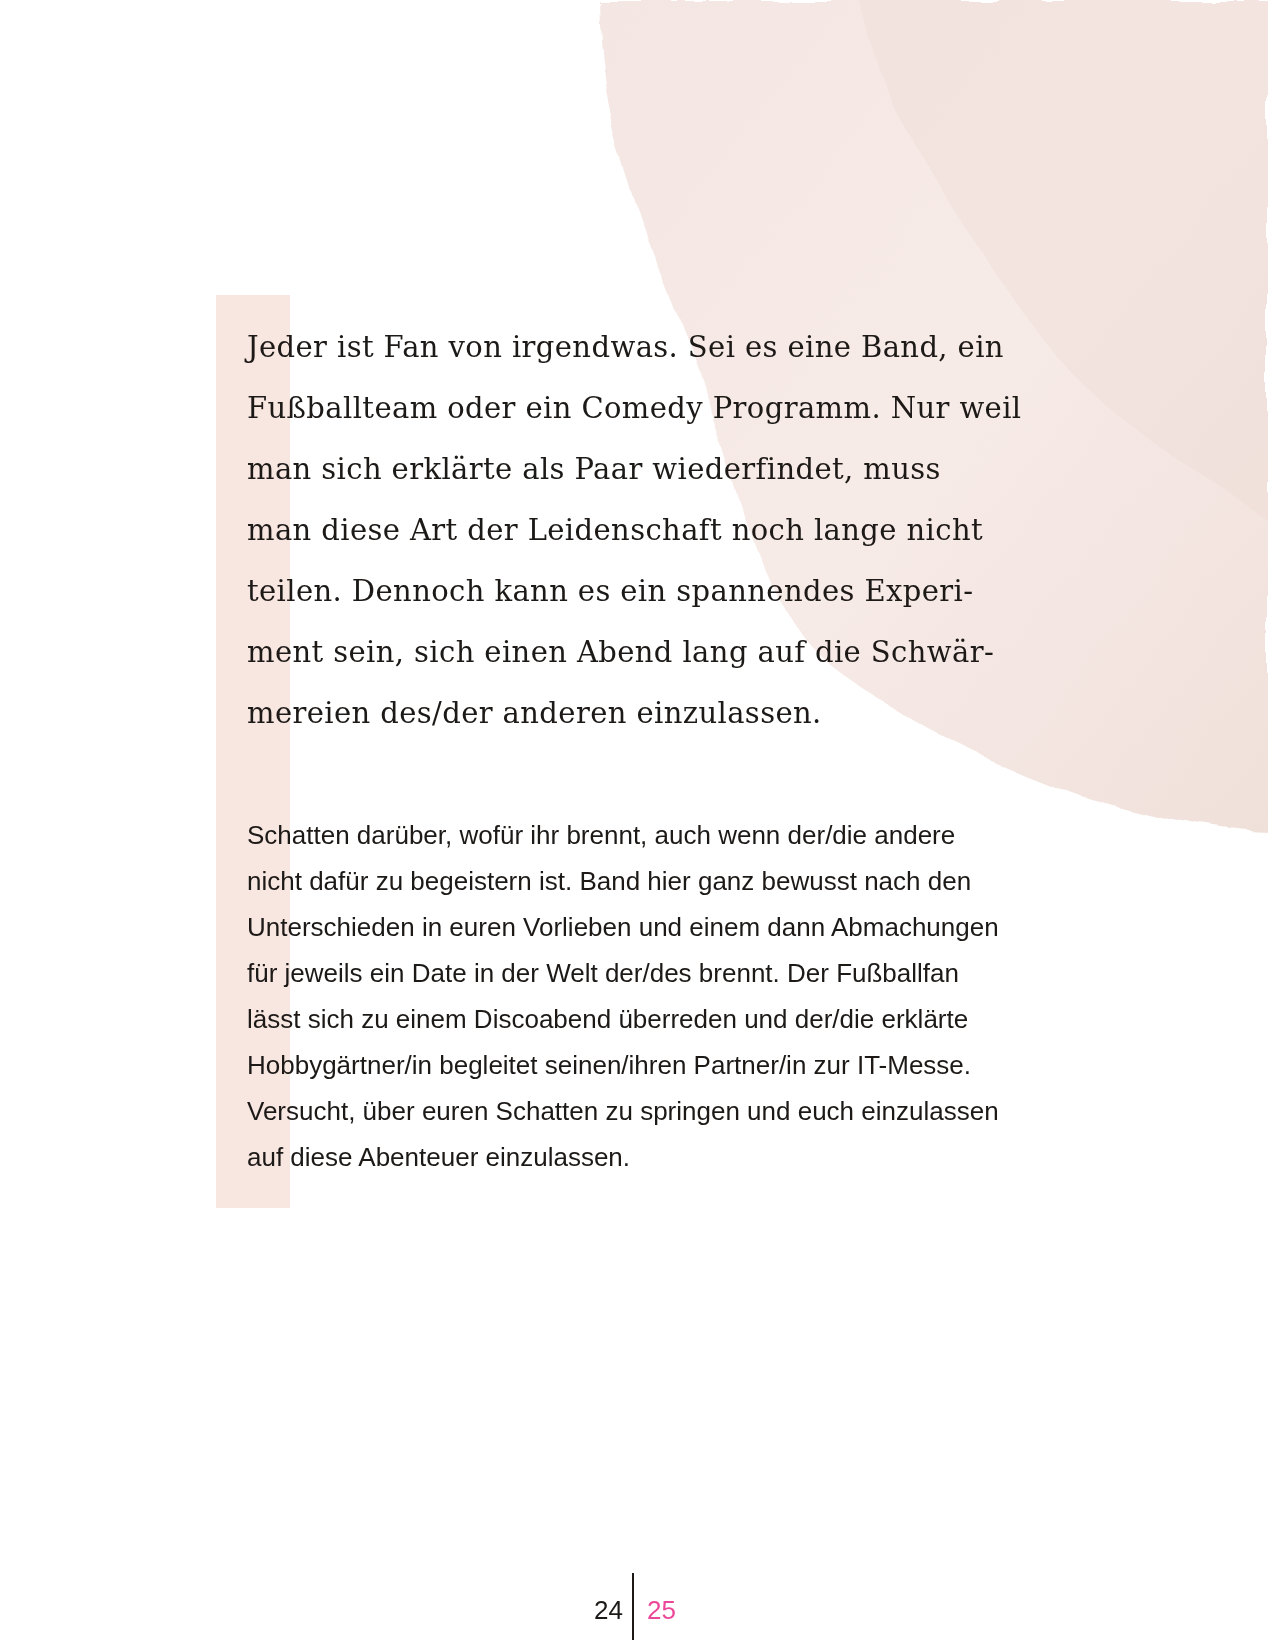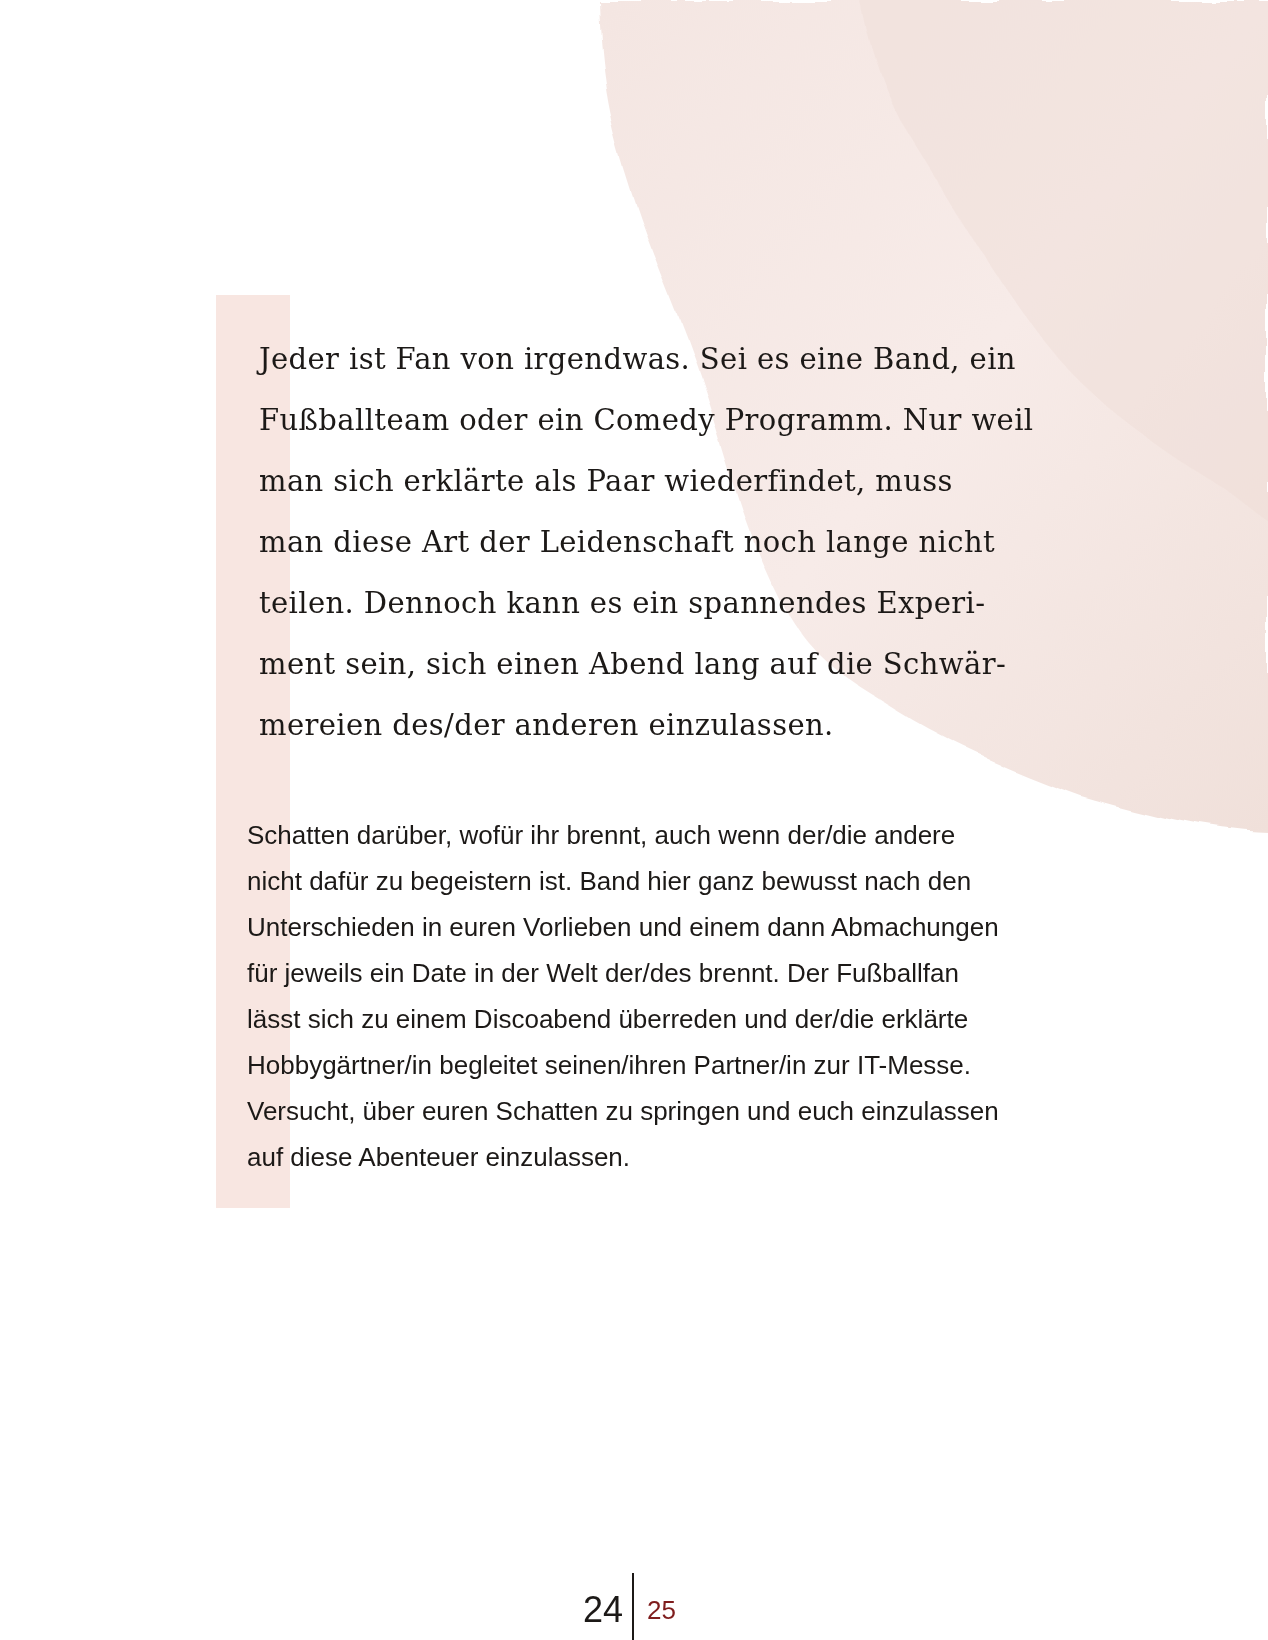--- a/index.html
+++ b/index.html
@@ -28,21 +28,21 @@
       top: 295px;
       width: 74px;
       height: 913px;
       background: #f8e6e1;
     }
     .intro {
       position: absolute;
       left: 247px;
       top: 317px;
       width: 860px;
-      margin: 12px;
+      margin: 0;
       font-family: "DejaVu Serif", "Liberation Serif", serif;
       font-size: 29px;
       line-height: 61px;
       letter-spacing: 0.4px;
       color: #1c1917;
       white-space: nowrap;
     }
     .intro span, .body-text span {
       display: block;
     }
@@ -63,41 +63,41 @@
       left: 0;
       top: 1573px;
       width: 1268px;
       height: 67px;
     }
     .folio .left {
       position: absolute;
       right: 645px;
       top: 22px;
       font-family: "Liberation Sans", "DejaVu Sans", sans-serif;
-      font-size: 36px;
+      font-size: 26px;
       line-height: 30px;
       color: #1c1917;
       text-align: center;
     }
     .folio .divider {
       position: absolute;
       left: 632px;
       top: 0;
       width: 2px;
       height: 67px;
       background: #1c1917;
     }
     .folio .right {
       position: absolute;
       left: 647px;
       top: 22px;
       font-family: "Liberation Sans", "DejaVu Sans", sans-serif;
       font-size: 26px;
       line-height: 30px;
-      color: #7f1d1d;
+      color: #ec4899;
     }
   </style>
 </head>
 <body>
 
 <svg class="watercolor" viewBox="0 0 1268 1000" xmlns="http://www.w3.org/2000/svg">
   <defs>
     <filter id="wc" x="-10%" y="-10%" width="120%" height="120%">
       <feTurbulence type="fractalNoise" baseFrequency="0.012" numOctaves="4" seed="7" result="n"></feTurbulence>
       <feDisplacementMap in="SourceGraphic" in2="n" scale="18"></feDisplacementMap>

